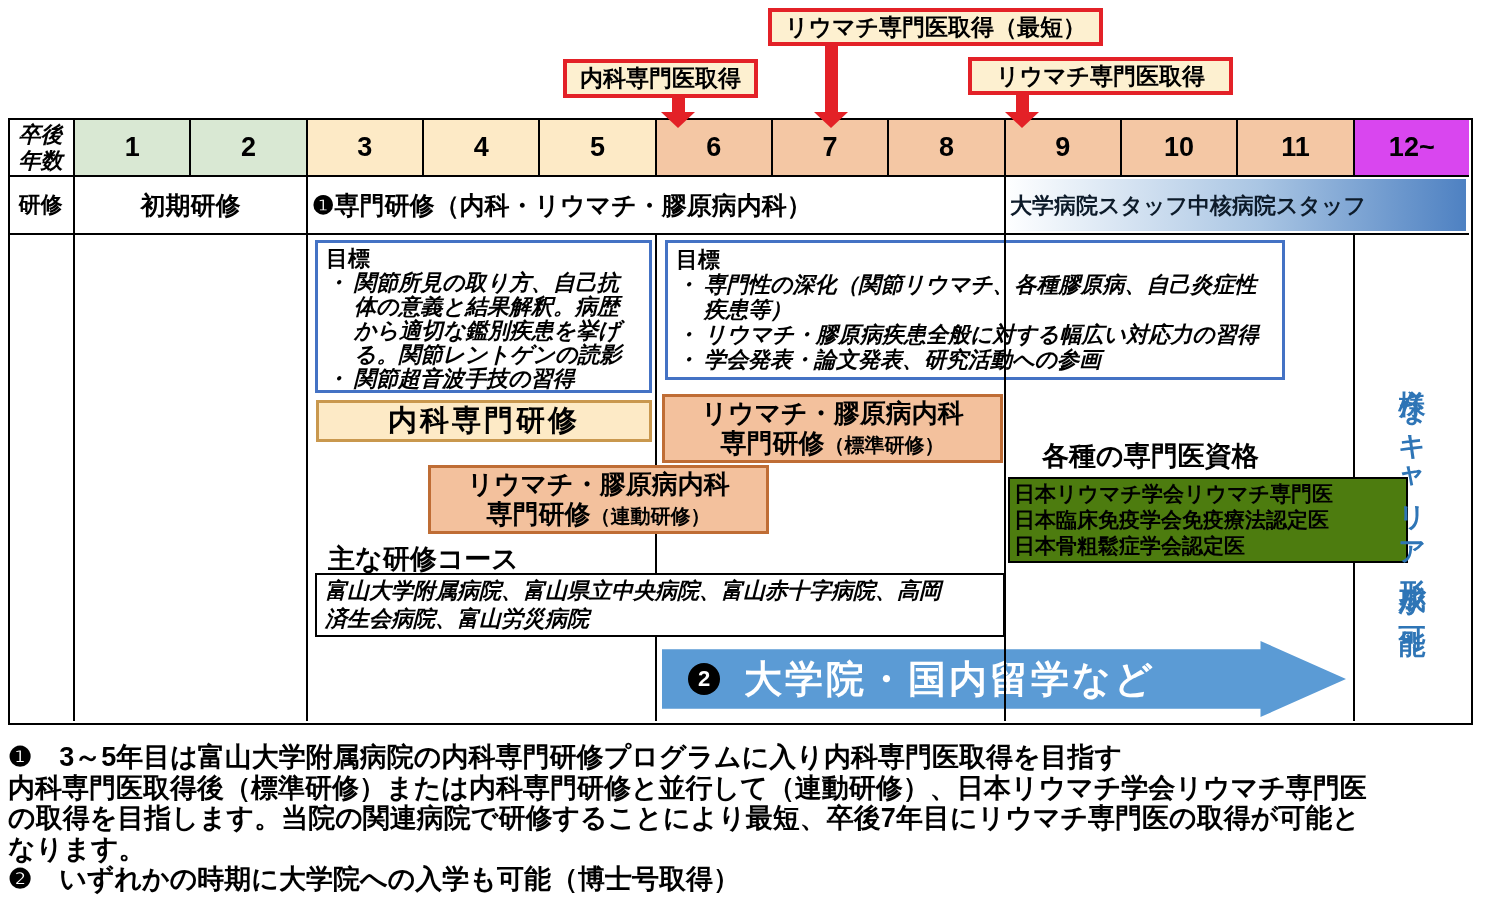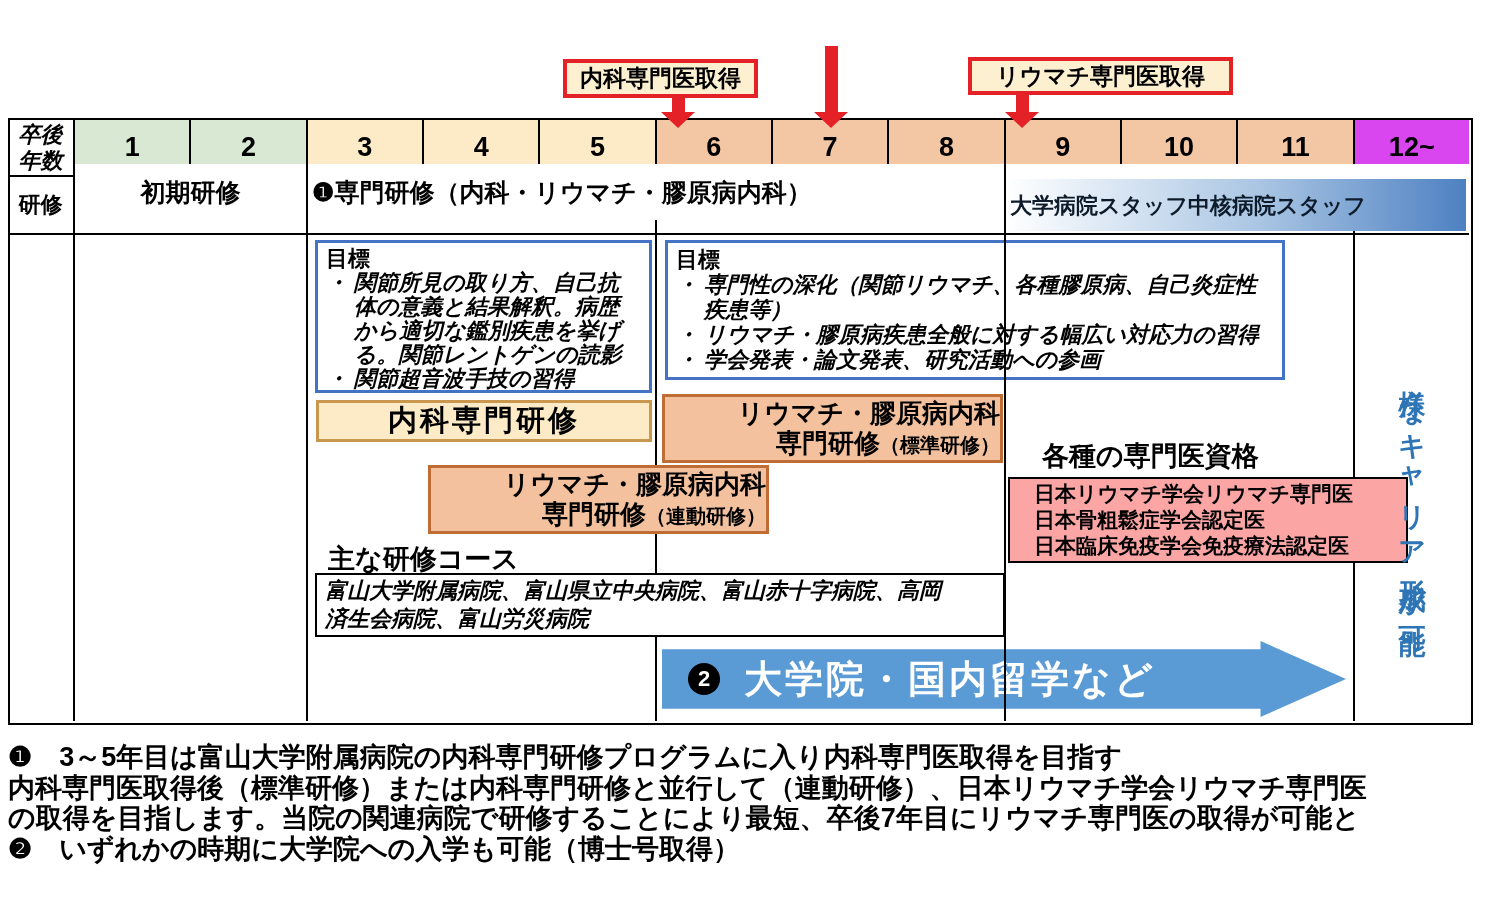--- a/index.html
+++ b/index.html
@@ -17,45 +17,45 @@
   #year-row{left:75px;top:120px;width:1394px;height:55px;display:flex;z-index:1;}
   #year-row > div{flex:1;border-left:2px solid #000;display:flex;align-items:center;justify-content:center;font-size:27px;}
   #year-row > div:first-child{border-left:0;}
   .band-green{background:var(--green-cell);}
   .band-cream{background:var(--cream-cell);}
   .band-salmon{background:var(--salmon-cell);}
   .band-white{background:#d946ef;}
   #years-label{left:10px;top:121px;width:61px;height:53px;font-size:22px;line-height:26px;display:flex;align-items:center;justify-content:center;text-align:left;white-space:pre-line;z-index:1;font-style:italic;}
   #training-label{left:10px;top:177px;width:61px;height:56px;font-size:22px;display:flex;align-items:center;justify-content:center;z-index:1;}
   
-  .row2cell{top:164px;height:56px;background:#fff;display:flex;align-items:center;z-index:1;}
+  .row2cell{top:177px;height:56px;background:#fff;display:flex;align-items:center;z-index:1;}
   #initial-training{left:75px;width:231px;justify-content:center;font-size:25px;}
   #specialty-training{left:308px;width:696px;font-size:25px;padding-left:4px;}
   #staff-cell{left:1006px;width:463px;}
   #staff-gradient{left:1010px;top:179px;width:456px;height:52px;z-index:1;
     background:linear-gradient(90deg,var(--gradient-start) 0%,#a9c5e3 55%,var(--gradient-end) 100%);
     display:flex;flex-direction:row;align-items:center;justify-content:flex-start;font-size:22px;line-height:25px;color:#0d1b2a;}
   
   .goal-box{border:3px solid var(--goal-border);z-index:2;font-size:22px;line-height:24px;}
   #goals-left{left:315px;top:240px;width:337px;height:153px;background:#fff;padding:4px 25px 4px 8px;box-sizing:border-box;}
   #goals-right{left:665px;top:240px;width:620px;height:140px;background:transparent;padding:4px 22px 4px 8px;box-sizing:border-box;line-height:25px;}
   .goal-title{margin:0;}
   .goal-list{list-style:none;margin:0;padding:0;}
   .goal-list > li{position:relative;padding-left:28px;font-style:italic;}
   .goal-list > li::before{content:"\30FB";position:absolute;left:0;}
   
   #naika-box{left:316px;top:400px;width:336px;height:42px;background:var(--naika-box-bg);border:3px solid var(--naika-box-border);box-sizing:border-box;display:flex;align-items:center;justify-content:center;font-size:29px;letter-spacing:3px;z-index:2;}
-  .salmon-box{background:var(--salmon-box-bg);border:3px solid var(--salmon-box-border);box-sizing:border-box;display:flex;flex-direction:column;align-items:flex-end;justify-content:center;z-index:2;font-size:26px;line-height:30px;}
+  .salmon-box{background:var(--salmon-box-bg);border:3px solid var(--salmon-box-border);box-sizing:border-box;display:flex;flex-direction:column;align-items:center;justify-content:center;z-index:2;font-size:26px;line-height:30px;}
   #standard-box{left:662px;top:394px;width:341px;height:69px;}
   #linked-box{left:428px;top:465px;width:341px;height:69px;}
   .box-line2{display:flex;align-items:baseline;}
   .box-tag{font-size:20px;}
   
   #qual-title{left:1042px;top:438px;font-size:27px;z-index:2;}
-  #qual-box{left:1008px;top:477px;width:400px;height:86px;background:#fca5a5;border:2.5px solid #000;box-sizing:border-box;padding:2px 24px;font-size:21px;line-height:26px;z-index:2;}
+  #qual-box{left:1008px;top:477px;width:400px;height:86px;background:#4d7c0f;border:2.5px solid #000;box-sizing:border-box;padding:2px 4px;font-size:21px;line-height:26px;z-index:2;}
   #course-title{left:328px;top:541px;font-size:27px;z-index:2;}
   #hospitals-box{left:315px;top:573px;width:690px;height:64px;background:#fff;border:2.5px solid #000;box-sizing:border-box;padding:2px 8px;font-size:22px;line-height:28px;z-index:2;font-style:italic;}
   
   #grad-arrow{left:662px;top:641px;width:684px;height:76px;background:var(--arrow-blue);z-index:2;
     clip-path:polygon(0 11%,87.5% 11%,87.5% 0,100% 50%,87.5% 100%,87.5% 89%,0 89%);
     display:flex;align-items:center;}
   #grad-badge{margin-left:26px;width:32px;height:32px;border-radius:50%;background:#000;color:#fff;display:flex;align-items:center;justify-content:center;font-size:22px;}
   #grad-label{margin-left:24px;color:#fff;font-size:38px;letter-spacing:3px;}
   
   #career-text{left:1358px;top:272px;width:108px;height:440px;display:flex;align-items:center;justify-content:center;z-index:2;
@@ -140,53 +140,55 @@
     <div>リウマチ・膠原病内科</div>
     <div class="box-line2">
       <span>専門研修</span>
       <span class="box-tag">（連動研修）</span>
     </div>
   </div>
 
   <div class="abs" id="qual-title">各種の専門医資格</div>
   <div class="abs" id="qual-box">
       <div>日本リウマチ学会リウマチ専門医</div>
+      <div>日本臨床免疫学会免疫療法認定医</div>
       <div>日本骨粗鬆症学会認定医</div>
-      <div>日本臨床免疫学会免疫療法認定医</div>
     </div>
 
   <div class="abs" id="course-title">主な研修コース</div>
   <div class="abs" id="hospitals-box">
       <div>富山大学附属病院、富山県立中央病院、富山赤十字病院、高岡</div>
       <div>済生会病院、富山労災病院</div>
     </div>
 
   <div class="abs" id="grad-arrow">
     <div id="grad-badge">2</div>
     <div id="grad-label">大学院・国内留学など</div>
   </div>
 
   <div class="abs" id="career-text">様々なキャリア形成が可能</div>
 
   <div class="abs callout" style="left:563px;top:59px;width:195px;height:39px;">内科専門医取得</div>
+  <div class="abs callout" style="left:768px;top:8px;width:335px;height:38px;">リウマチ専門医取得（最短）</div>
   <div class="abs callout" style="left:968px;top:57px;width:265px;height:38px;">リウマチ専門医取得</div>
 
   <div class="abs red-arrow" style="left:661px;top:97px;height:31px;">
     <div class="shaft"></div>
       <div class="head"></div>
   </div>
   <div class="abs red-arrow" style="left:814px;top:46px;height:82px;">
     <div class="shaft"></div>
       <div class="head"></div>
   </div>
   <div class="abs red-arrow" style="left:1005px;top:95px;height:33px;">
     <div class="shaft"></div>
       <div class="head"></div>
   </div>
 
   <div class="abs" id="notes">
       <div>❶　3～5年目は富山大学附属病院の内科専門研修プログラムに入り内科専門医取得を目指す</div>
       <div>内科専門医取得後（標準研修）または内科専門研修と並行して（連動研修）、日本リウマチ学会リウマチ専門医</div>
       <div>の取得を目指します。当院の関連病院で研修することにより最短、卒後7年目にリウマチ専門医の取得が可能と</div>
+      <div>なります。</div>
       <div>❷　いずれかの時期に大学院への入学も可能（博士号取得）</div>
     </div>
 
 </div>
 
 </body></html>

